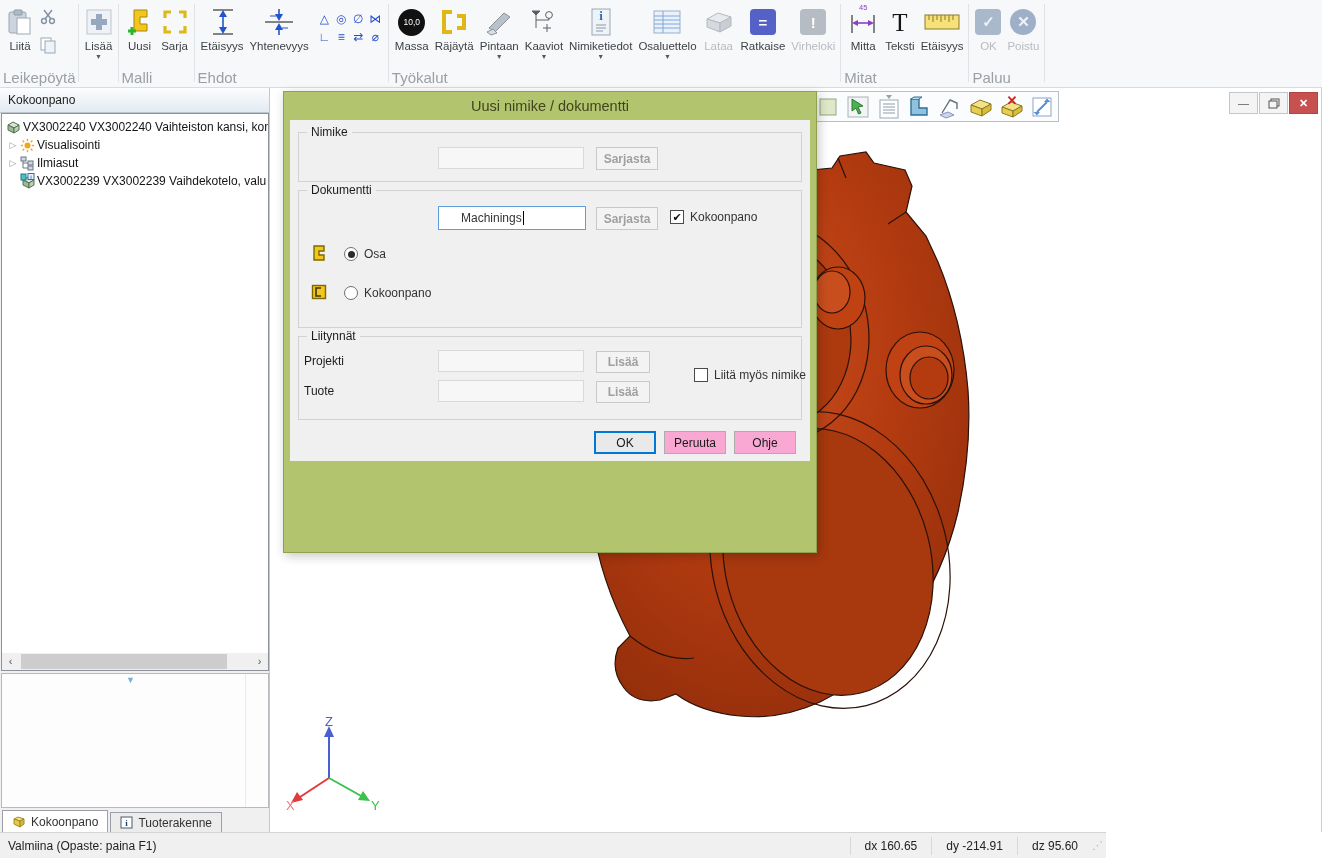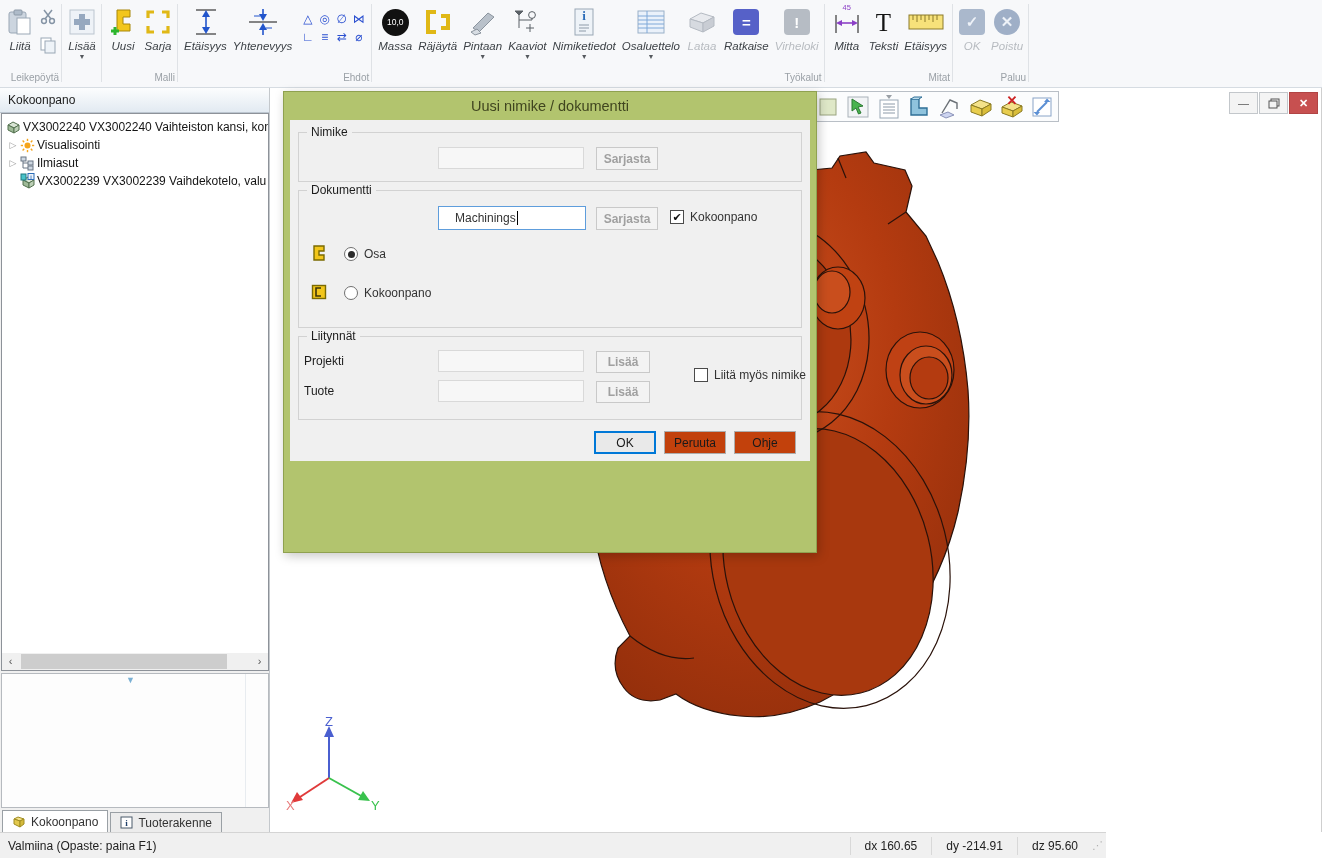--- a/index.html
+++ b/index.html
@@ -4,24 +4,24 @@
 <style>
   html,body{margin:0;padding:0;width:1322px;height:858px;overflow:hidden;
     font-family:"Liberation Sans",sans-serif;font-size:12px;color:#333;background:#fff;}
   *{box-sizing:border-box;}
   
   .ribbon{position:absolute;left:0;top:0;width:1322px;height:88px;background:#f7f8fa;
     border-bottom:1px solid #d6dce2;display:flex;align-items:stretch;}
   .rgroup{position:relative;display:flex;flex-direction:column;padding:1px 3px 0;}
   .rgroup:after{content:"";position:absolute;right:0;top:4px;bottom:5px;width:1px;background:#dfe2e6;}
   .ritems{flex:1;display:flex;align-items:flex-start;}
-  .rglabel{height:16px;text-align:right;color:#9aa0a6;font-size:10px;line-height:14px;white-space:nowrap;}
+  .rglabel{height:16px;text-align:left;color:#9aa0a6;font-size:15px;line-height:14px;white-space:nowrap;}
   .rbtn{display:flex;flex-direction:column;align-items:center;padding:3px 3px 0;cursor:default;}
   .ric{height:36px;display:flex;align-items:center;justify-content:center;}
-  .rlbl{font-size:11.5px;color:#3d4247;white-space:nowrap;line-height:13px;font-style:italic;}
+  .rlbl{font-size:11.5px;color:#3d4247;white-space:nowrap;line-height:13px;}
   .rbtn.disabled .rlbl{color:#b7bbc0;}
   .drop{font-size:7px;color:#55595e;line-height:7px;}
   .smallcol{display:flex;flex-direction:column;gap:8px;padding:7px 2px 0;}
   .congrid{display:grid;grid-template-columns:repeat(4,17px);grid-auto-rows:18px;margin:9px 2px 0 4px;}
   .congrid span{color:#2a4fd0;font-size:12px;text-align:center;line-height:18px;}
   .massa-circle{width:27px;height:27px;border-radius:50%;background:#111;color:#fff;
     display:flex;align-items:center;justify-content:center;font-size:8.5px;}
   .sqicon{width:26px;height:26px;border-radius:4px;display:flex;align-items:center;justify-content:center;
     color:#fff;font-weight:bold;font-size:15px;}
   .mitta-badge{position:absolute;top:-1px;left:50%;transform:translateX(-50%);font-size:7.5px;color:#8b3fc6;}
@@ -56,24 +56,24 @@
   .vti{width:26px;height:26px;display:flex;align-items:center;justify-content:center;}
   .axis{position:absolute;left:8px;top:628px;z-index:2;}
   .modelsvg{position:absolute;left:0;top:0;z-index:1;}
   
   .dlg{position:absolute;left:283px;top:91px;width:534px;height:462px;background:#b2c46e;
     border:1px solid #8fa150;box-shadow:2px 3px 10px rgba(0,0,0,.22);z-index:50;}
   .dlg-title{height:28px;line-height:28px;text-align:center;font-size:14.5px;color:#40451f;}
   .dlg-body{position:absolute;left:6px;top:28px;width:520px;height:341px;background:#f0f0f0;}
   .gb{position:absolute;border:1px solid #d2d2d2;}
   .gblabel{position:absolute;top:-8px;left:8px;background:#f0f0f0;padding:0 4px;color:#1c1c1c;}
-  .tinput{position:absolute;background:#f7f7f7;border:1px solid #d9d9d9;height:22px;display:flex;align-items:center;padding:0 16px;}
+  .tinput{position:absolute;background:#f7f7f7;border:1px solid #d9d9d9;height:22px;display:flex;align-items:center;padding:0 22px;}
   .tinput.active{background:#fff;border:1px solid #5e9ddc;}
   .caret{display:inline-block;width:1px;height:14px;background:#000;margin-left:1px;}
-  .btn{position:absolute;height:23px;background:#c2410c;border:1px solid #adadad;color:#1a1a1a;
+  .btn{position:absolute;height:23px;background:#f9a8d4;border:1px solid #adadad;color:#1a1a1a;
     display:flex;align-items:center;justify-content:center;}
   .btn.disabled{background:#f3f3f3;border-color:#c9c9c9;color:#a0a0a0;font-weight:bold;}
   .btn.focused{border:2px solid #0078d7;background:#e9e9e9;}
   .cbrow{position:absolute;display:flex;align-items:center;gap:6px;}
   .cb{width:14px;height:14px;background:#fff;border:1px solid #4a4a4a;display:flex;align-items:center;
     justify-content:center;font-size:11px;color:#111;line-height:12px;}
   .radio{width:14px;height:14px;border-radius:50%;border:1px solid #707070;background:#fff;
     display:flex;align-items:center;justify-content:center;}
   .radio .dot{width:7px;height:7px;border-radius:50%;background:#2b2b2b;}
   .flabel{position:absolute;color:#1c1c1c;}

